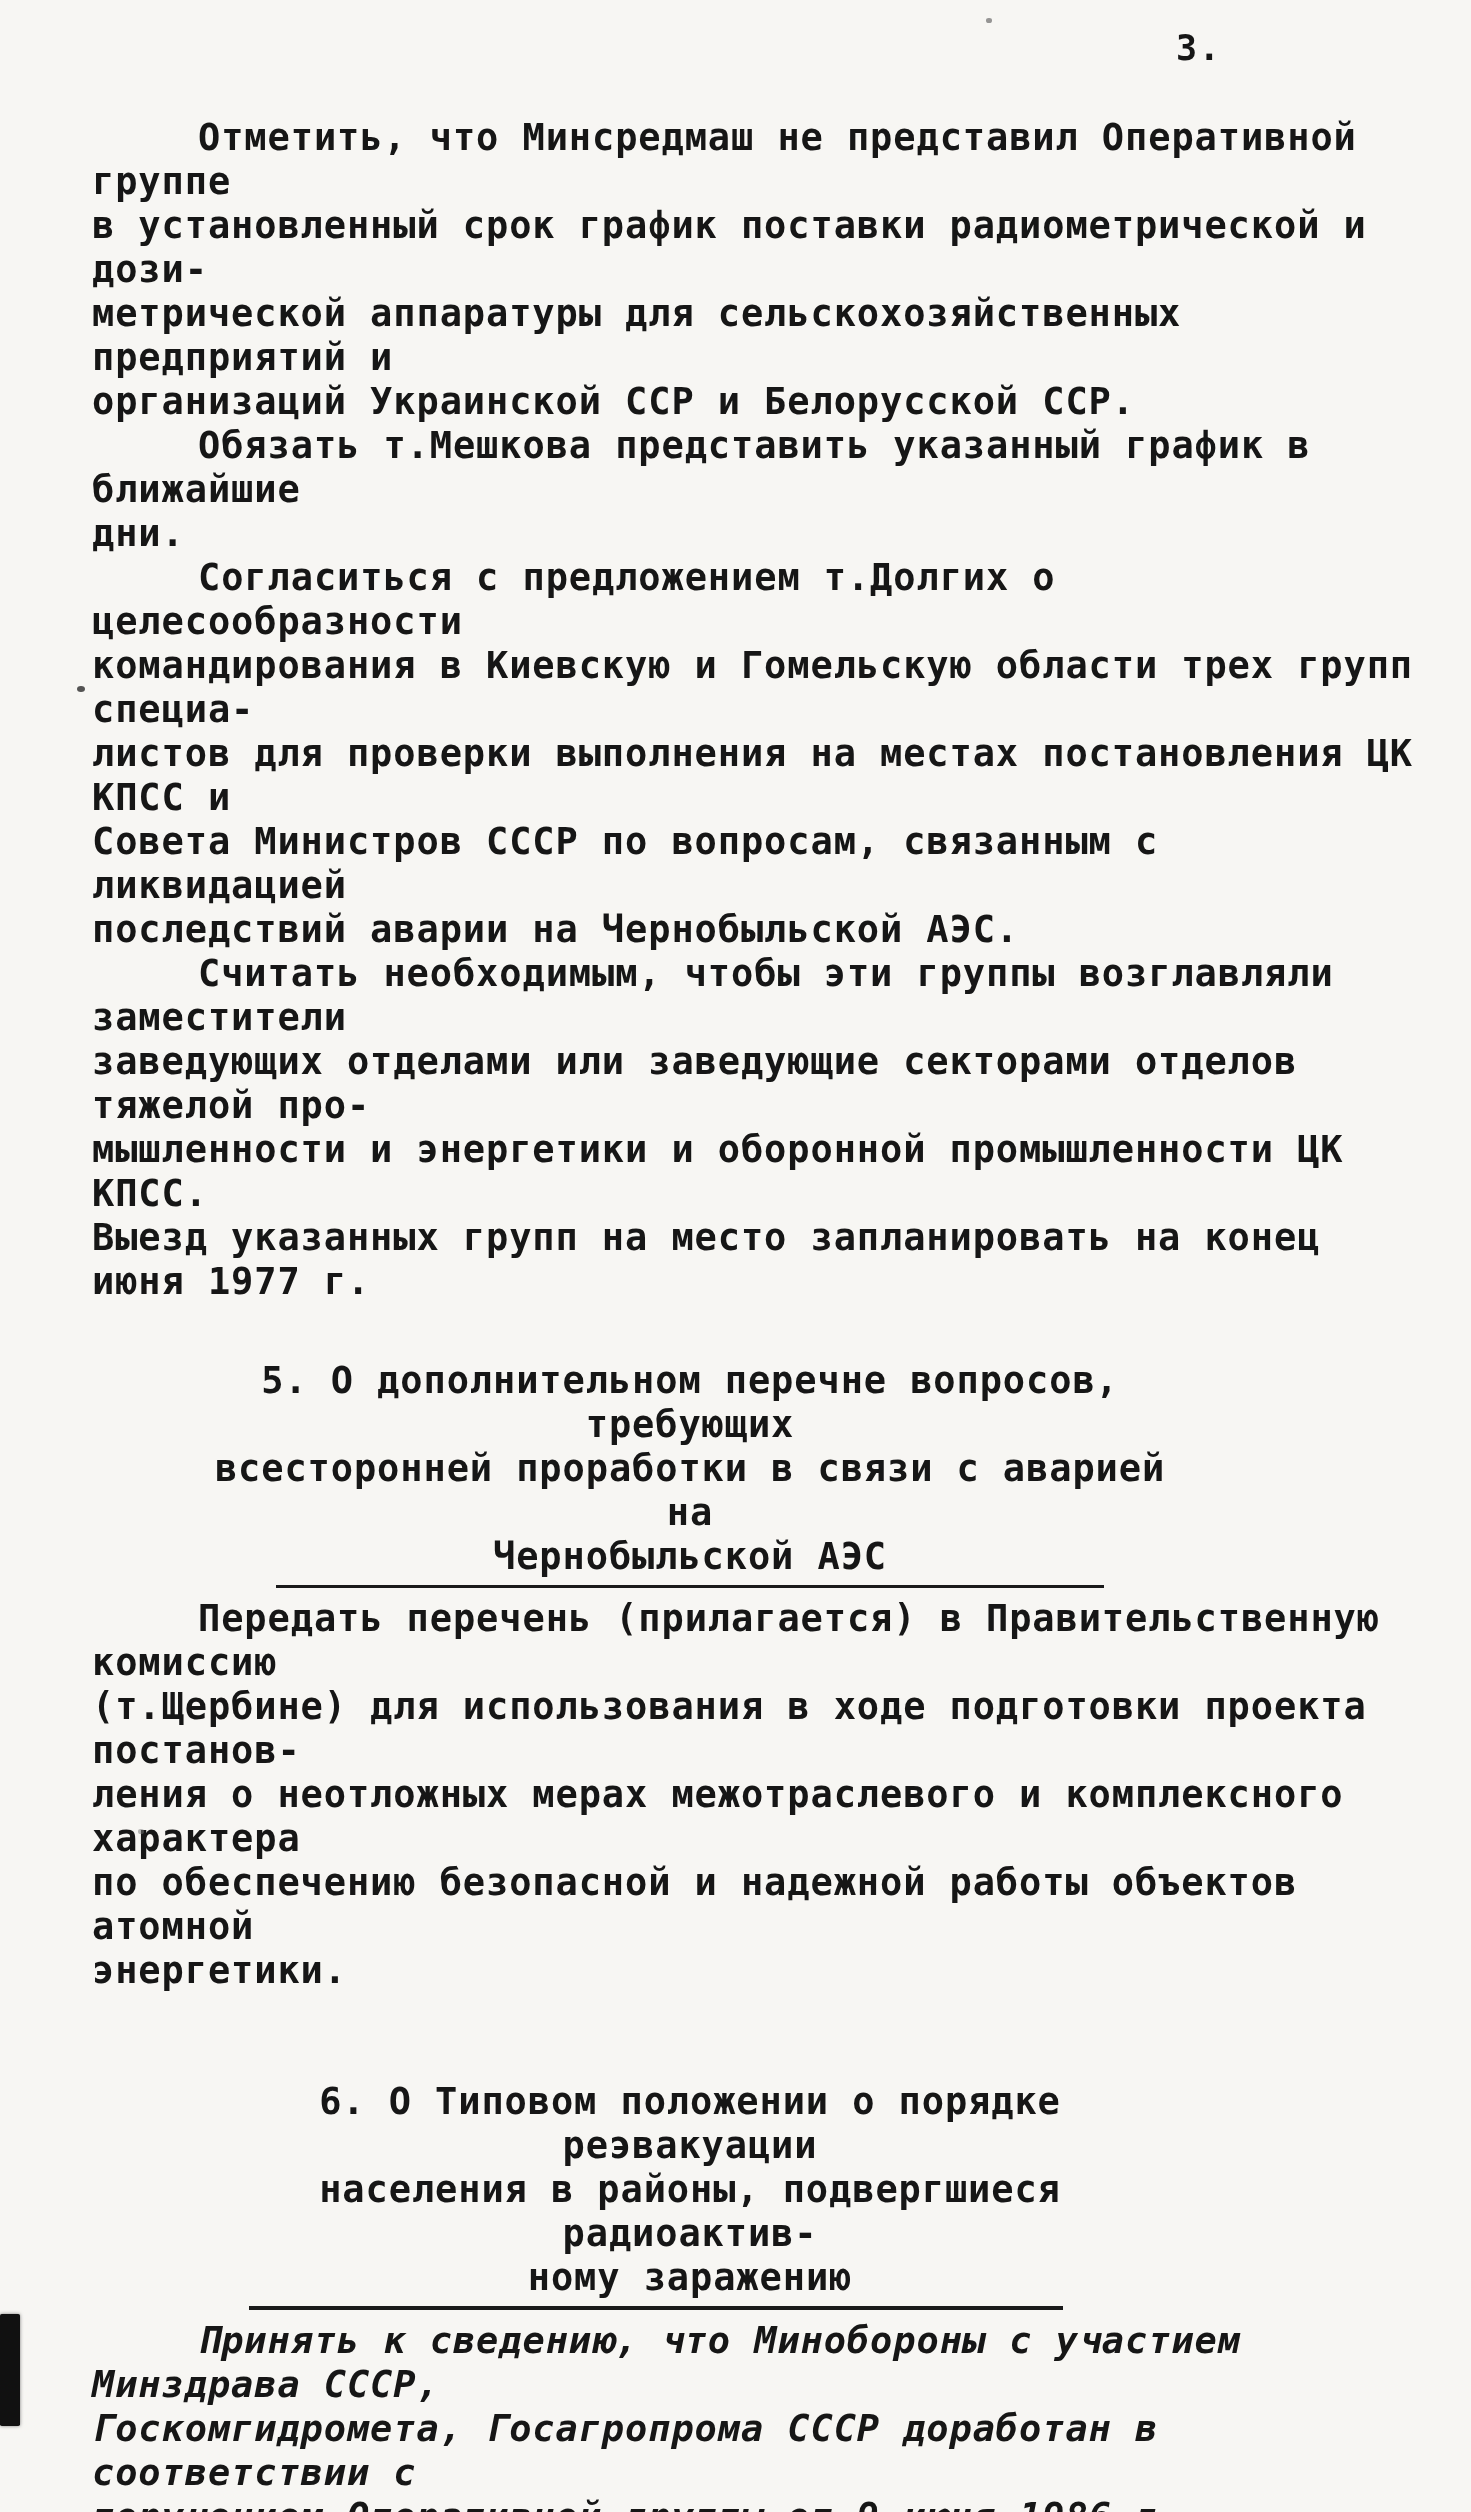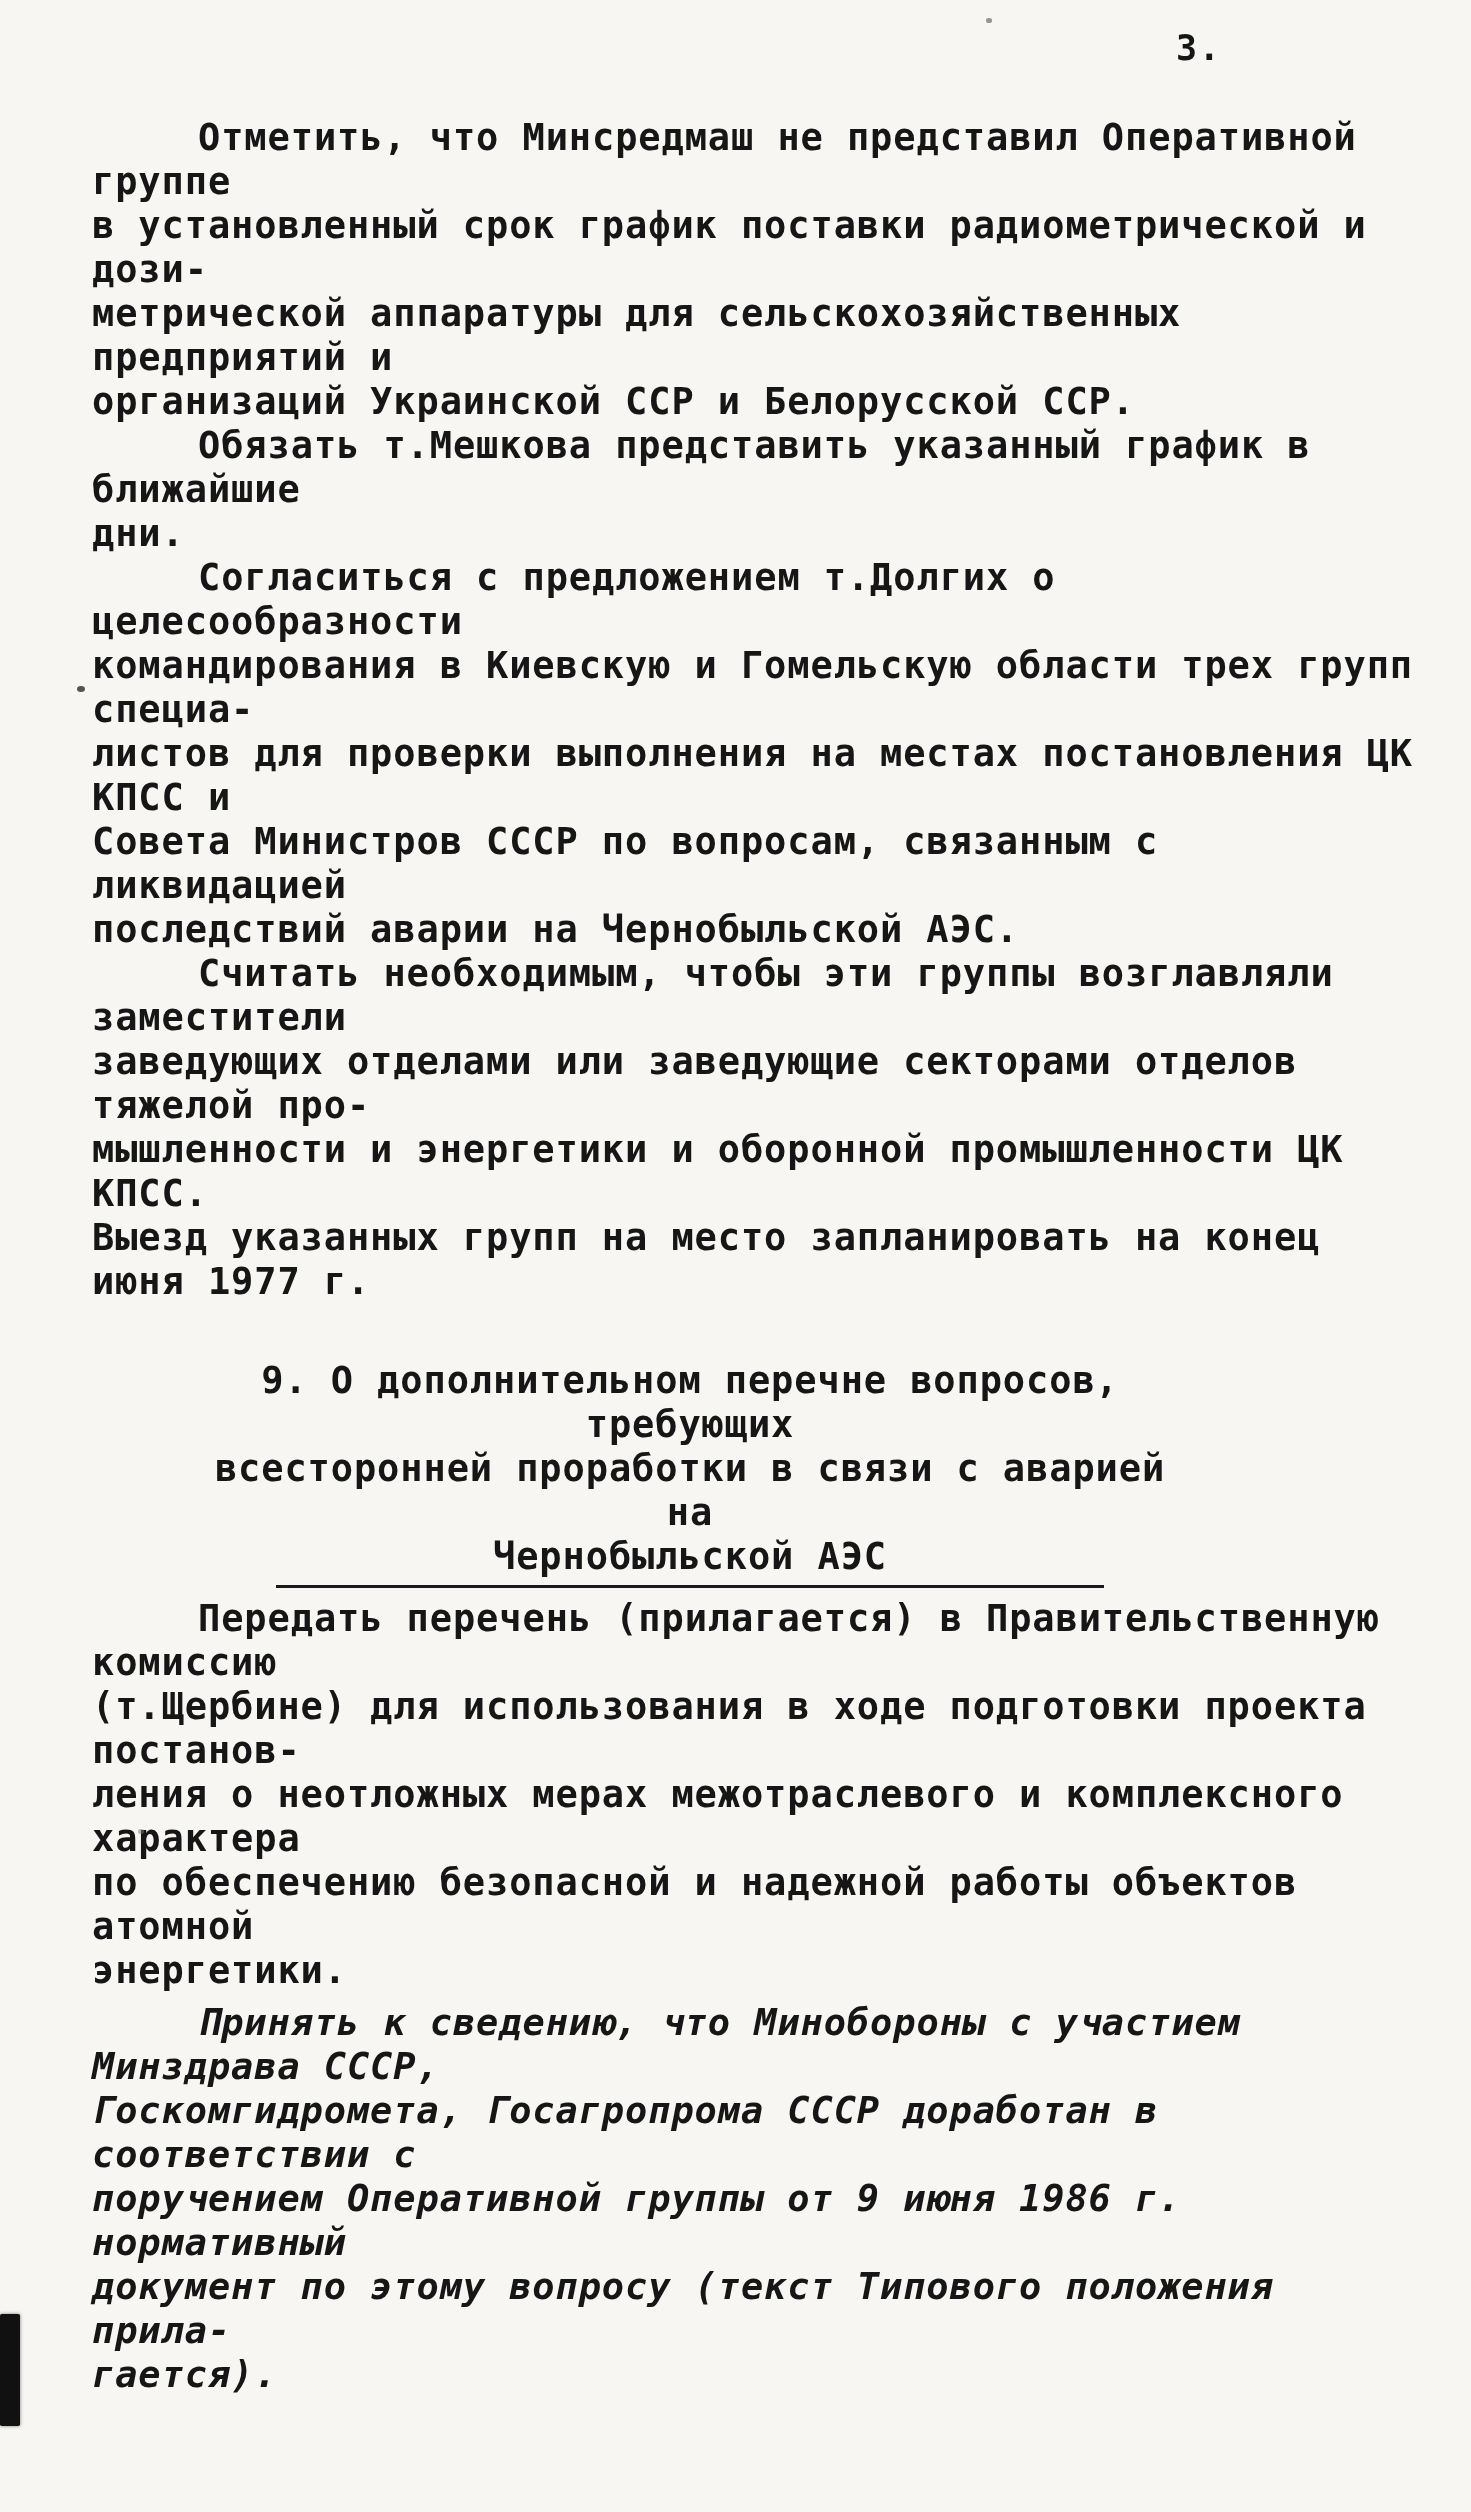--- a/index.html
+++ b/index.html
@@ -115,32 +115,38 @@
 листов для проверки выполнения на местах постановления ЦК КПСС и
 Совета Министров СССР по вопросам, связанным с ликвидацией
 последствий аварии на Чернобыльской АЭС.</p>
 
     <p class="para">Считать необходимым, чтобы эти группы возглавляли заместители
 заведующих отделами или заведующие секторами отделов тяжелой про-
 мышленности и энергетики и оборонной промышленности ЦК КПСС.
 Выезд указанных групп на место запланировать на конец июня 1977 г.</p>
 
     <div class="heading h5-gap">
-      <div class="heading-text">9. О дополнительном перечне вопросов, требующих
+      <div class="heading-text">5. О дополнительном перечне вопросов, требующих
 всесторонней проработки в связи с аварией на
 Чернобыльской АЭС</div>
       <div class="rule rule-h5"></div>
     </div>
 
     <p class="para">Передать перечень (прилагается) в Правительственную комиссию
 (т.Щербине) для использования в ходе подготовки проекта постанов-
 ления о неотложных мерах межотраслевого и комплексного характера
 по обеспечению безопасной и надежной работы объектов атомной
 энергетики.</p>
 
+    <div class="heading h6-gap">
+      <div class="heading-text">6. О Типовом положении о порядке реэвакуации
+населения в районы, подвергшиеся радиоактив-
+ному заражению</div>
+      <div class="rule rule-h6"></div>
+    </div>
 
     <p class="para p6-gap">Принять к сведению, что Минобороны с участием Минздрава СССР,
 Госкомгидромета, Госагропрома СССР доработан в соответствии с
 поручением Оперативной группы от 9 июня 1986 г. нормативный
 документ по этому вопросу (текст Типового положения прила-
 гается).</p>
 
   </div>
 
   <div class="artifact-bar"></div>

